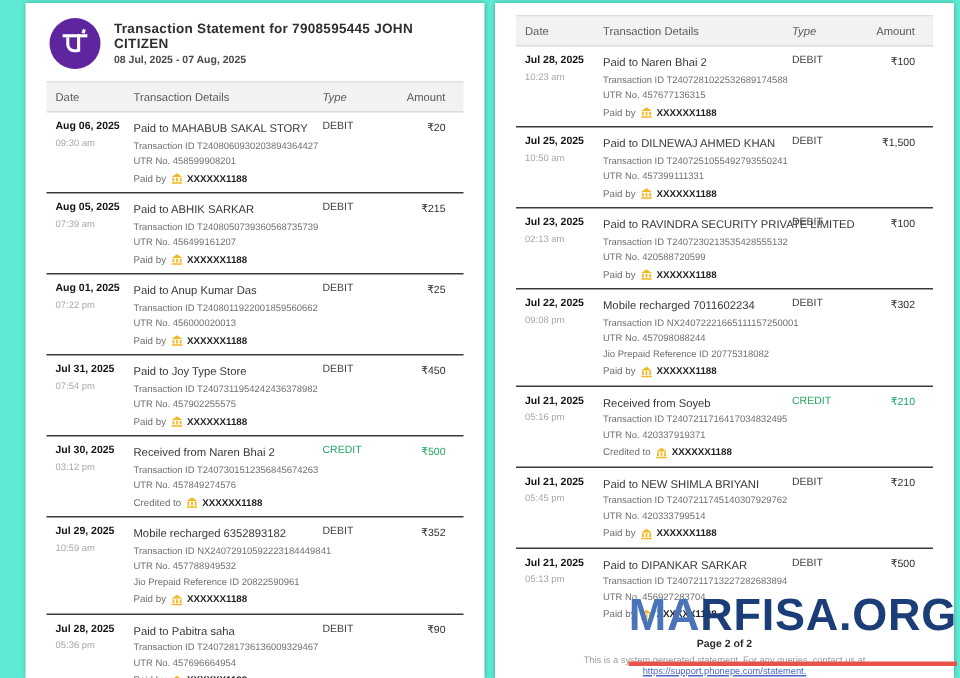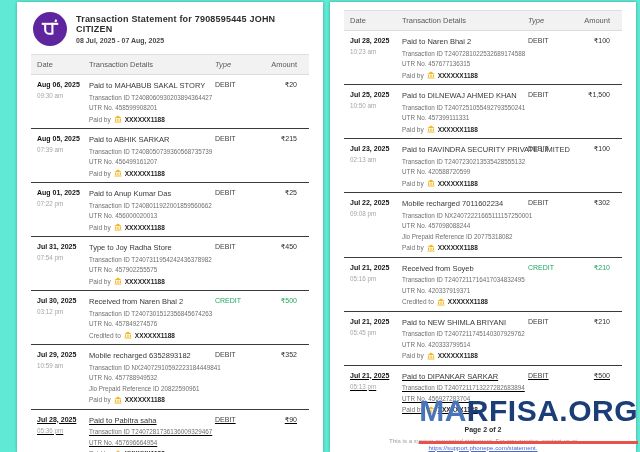--- a/index.html
+++ b/index.html
@@ -18,21 +18,21 @@
   .logo { width:34px; height:34px; border-radius:50%; background:#5f259f; flex:0 0 34px;
           display:flex; align-items:center; justify-content:center; }
   .doc-title { font-size:9px; font-weight:bold; color:#2e2e2e; letter-spacing:.2px; }
   .doc-range { font-size:7px; font-weight:bold; color:#4a4a4a; margin-top:3px; }
 
   
   .thead { display:flex; background:#f2f2f2; border-top:1px solid #e0e0e0; border-bottom:1px solid #dcdcdc;
            padding:5px 4px 5px 6px; font-size:7.5px; color:#5a5a5a; }
   .rows {}
   .trow { display:flex; padding:6px 4px 5px 6px; border-bottom:1px solid #3a3a3a; }
-  .trow:last-child { border-bottom:none;text-decoration:underline; }
+  .trow:last-child { border-bottom:none; }
 
   .c-date   { flex:0 0 52px; }
   .c-detail { flex:1 1 auto; min-width:0; }
   .c-type   { flex:0 0 44px; font-size:7px; color:#3f3f3f; }
   .c-amount { flex:0 0 46px; text-align:right; font-size:7px; color:#2f2f2f; padding-right:8px; }
 
   .th-date{flex:0 0 52px;} .th-detail{flex:1 1 auto;} .th-type{flex:0 0 44px;font-style:italic;}
   .th-amount{flex:0 0 46px; text-align:right; padding-right:8px;}
 
   .d-date { font-size:7px; font-weight:bold; color:#141414; }
@@ -169,21 +169,21 @@
     <div class="c-type">DEBIT</div>
     <div class="c-amount">₹25</div>
   </div>
 
   <div class="trow">
     <div class="c-date">
       <div class="d-date">Jul 31, 2025</div>
       <div class="d-time">07:54 pm</div>
     </div>
     <div class="c-detail">
-      <div class="l-desc">Type to Joy Radha Store</div>
+      <div class="l-desc">Paid to Joy Type Store</div>
       <div class="l-meta">Transaction ID T2407311954242436378982</div>
       <div class="l-meta">UTR No. 457902255575</div>
 
       <div class="l-acct">
         <span>Paid by</span>
         <span class="bank-icon">
           <svg width="8" height="8" viewBox="0 0 16 16">
                   <path d="M8 1 L15 6 H1 Z" fill="#f2b822"></path>
                   <rect x="2" y="7" width="2.4" height="5" fill="#f2b822"></rect>
                   <rect x="6.8" y="7" width="2.4" height="5" fill="#f2b822"></rect>

